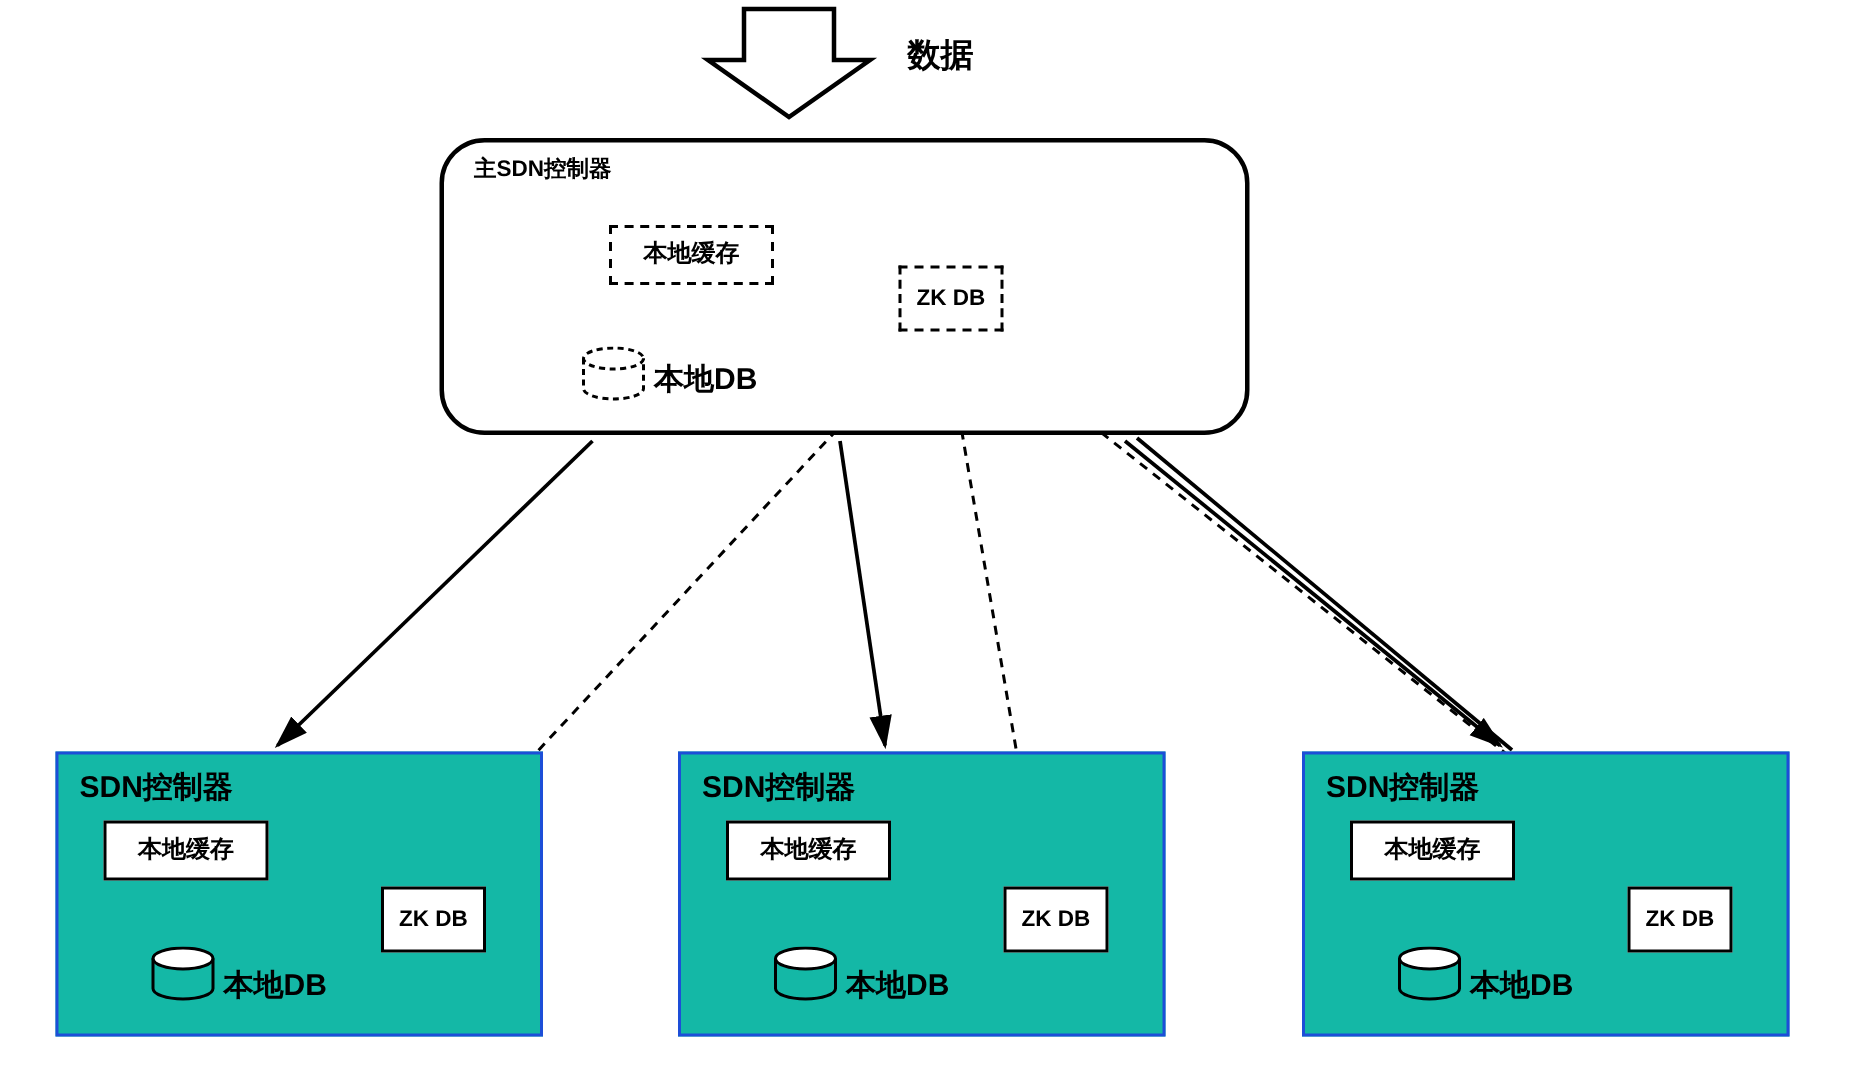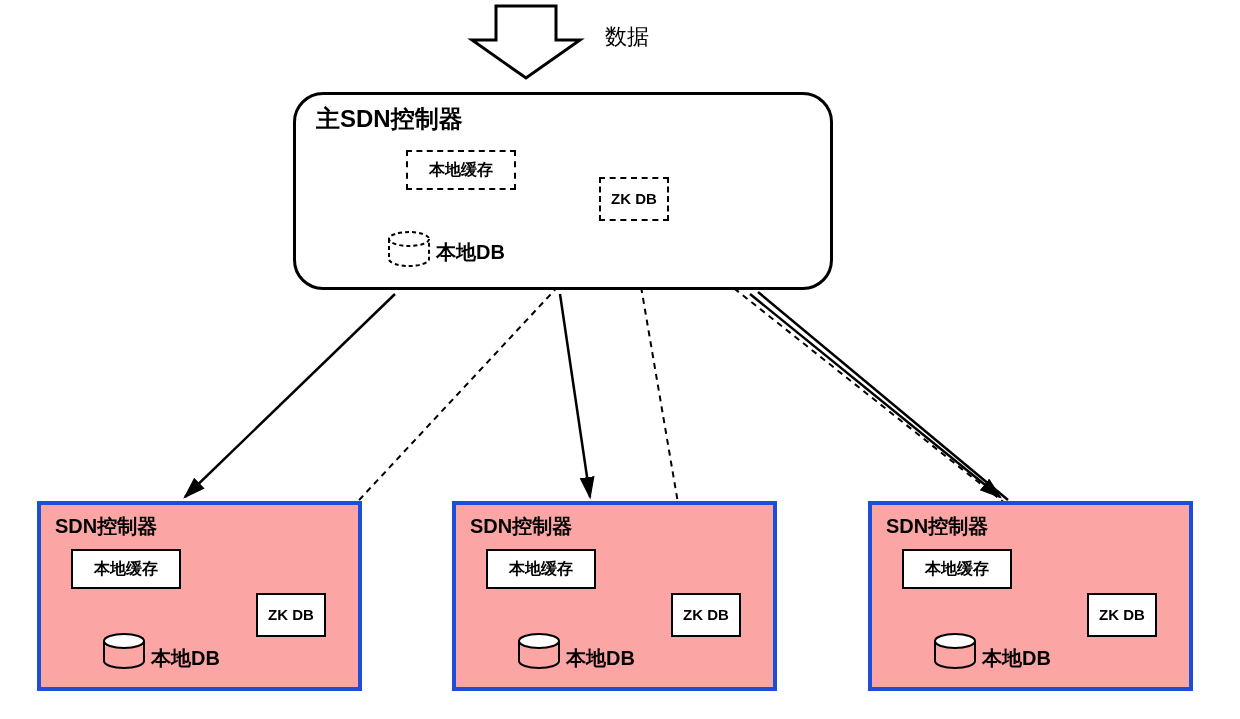--- a/index.html
+++ b/index.html
@@ -9,33 +9,33 @@
     width: 1240px;
     height: 719px;
     background: #ffffff;
     font-family: "Microsoft YaHei", "SimHei", sans-serif;
     position: relative;
     overflow: hidden;
   }
   .label {
     position: absolute;
     font-size: 18px;
-    font-weight: normal;
+    font-weight: bold;
     color: #000;
   }
   .main-box {
     position: absolute;
     border: 3px solid #000;
     border-radius: 30px;
     background: #fff;
   }
   .sub-box {
     position: absolute;
-    border: 4px solid #1d4ed8;
-    background: #fca5a5;
+    border: 2px solid #1d4ed8;
+    background: #14b8a6;
   }
   .dashed-box {
     position: absolute;
     border: 2px dashed #000;
     background: #fff;
   }
   .solid-inner {
     position: absolute;
     border: 2px solid #000;
     background: #fff;
@@ -94,21 +94,21 @@
   <line x1="666" y1="604" x2="592" y2="578" stroke="#000" stroke-width="2" stroke-dasharray="5,4" marker-end="url(#ah-dashed)"></line>
   <line x1="666" y1="618" x2="595" y2="648" stroke="#000" stroke-width="2" stroke-dasharray="5,4" marker-end="url(#ah-dashed)"></line>
 
   <line x1="1082" y1="604" x2="1008" y2="578" stroke="#000" stroke-width="2" stroke-dasharray="5,4" marker-end="url(#ah-dashed)"></line>
   <line x1="1082" y1="618" x2="1010" y2="648" stroke="#000" stroke-width="2" stroke-dasharray="5,4" marker-end="url(#ah-dashed)"></line>
 </svg>
 
 <div class="label" style="left:605px; top:22px; font-size:22px;">数据</div>
 
 <div class="main-box" style="left:293px; top:92px; width:540px; height:198px;">
-  <div class="inner-label" style="left:20px; top:8px; font-size:24px;">主SDN控制器</div>
+  <div class="inner-label" style="left:20px; top:8px; font-size:15px;">主SDN控制器</div>
 
   <div class="dashed-box" style="left:110px; top:55px; width:110px; height:40px; text-align:center; line-height:36px; font-size:16px; font-weight:bold;">本地缓存</div>
 
   <svg class="db-cyl" style="left:90px; top:136px;" width="46" height="38">
     <ellipse cx="23" cy="8" rx="20" ry="7" fill="#fff" stroke="#000" stroke-width="2" stroke-dasharray="4,3"></ellipse>
     <path d="M3,8 L3,28 A20,7 0 0 0 43,28 L43,8" fill="none" stroke="#000" stroke-width="2" stroke-dasharray="4,3"></path>
   </svg>
   <div class="inner-label" style="left:140px; top:144px;">本地DB</div>
 
   <div class="dashed-box" style="left:303px; top:82px; width:70px; height:44px; text-align:center; line-height:40px; font-size:15px; font-weight:bold;">ZK DB</div>

